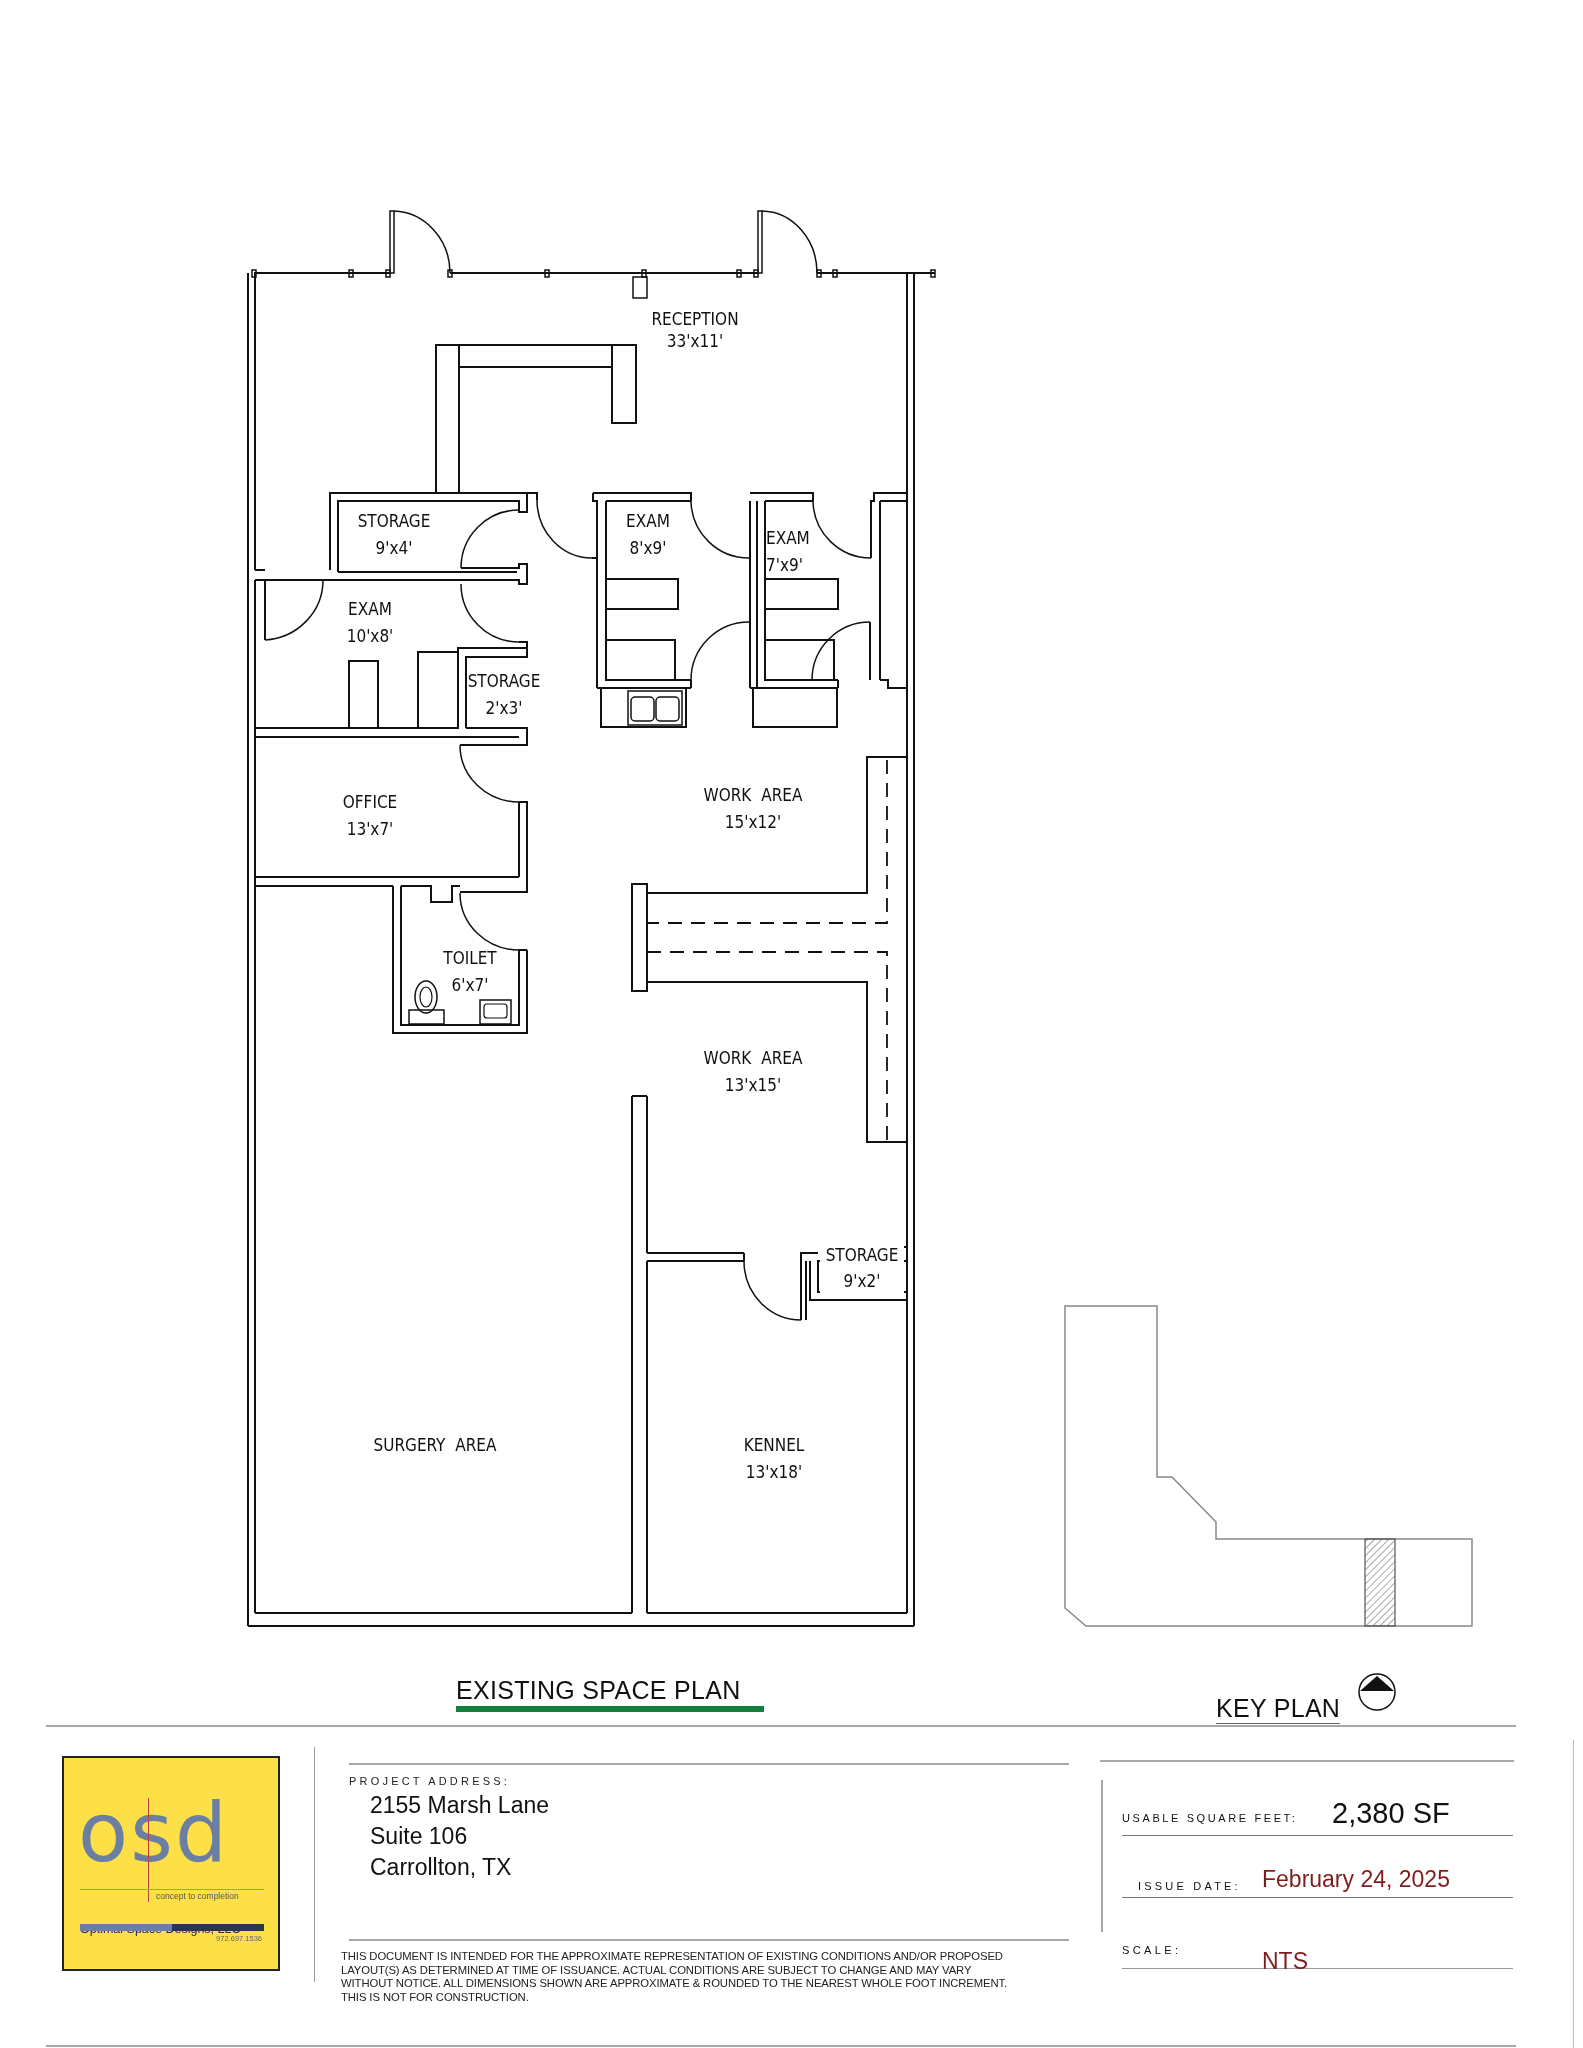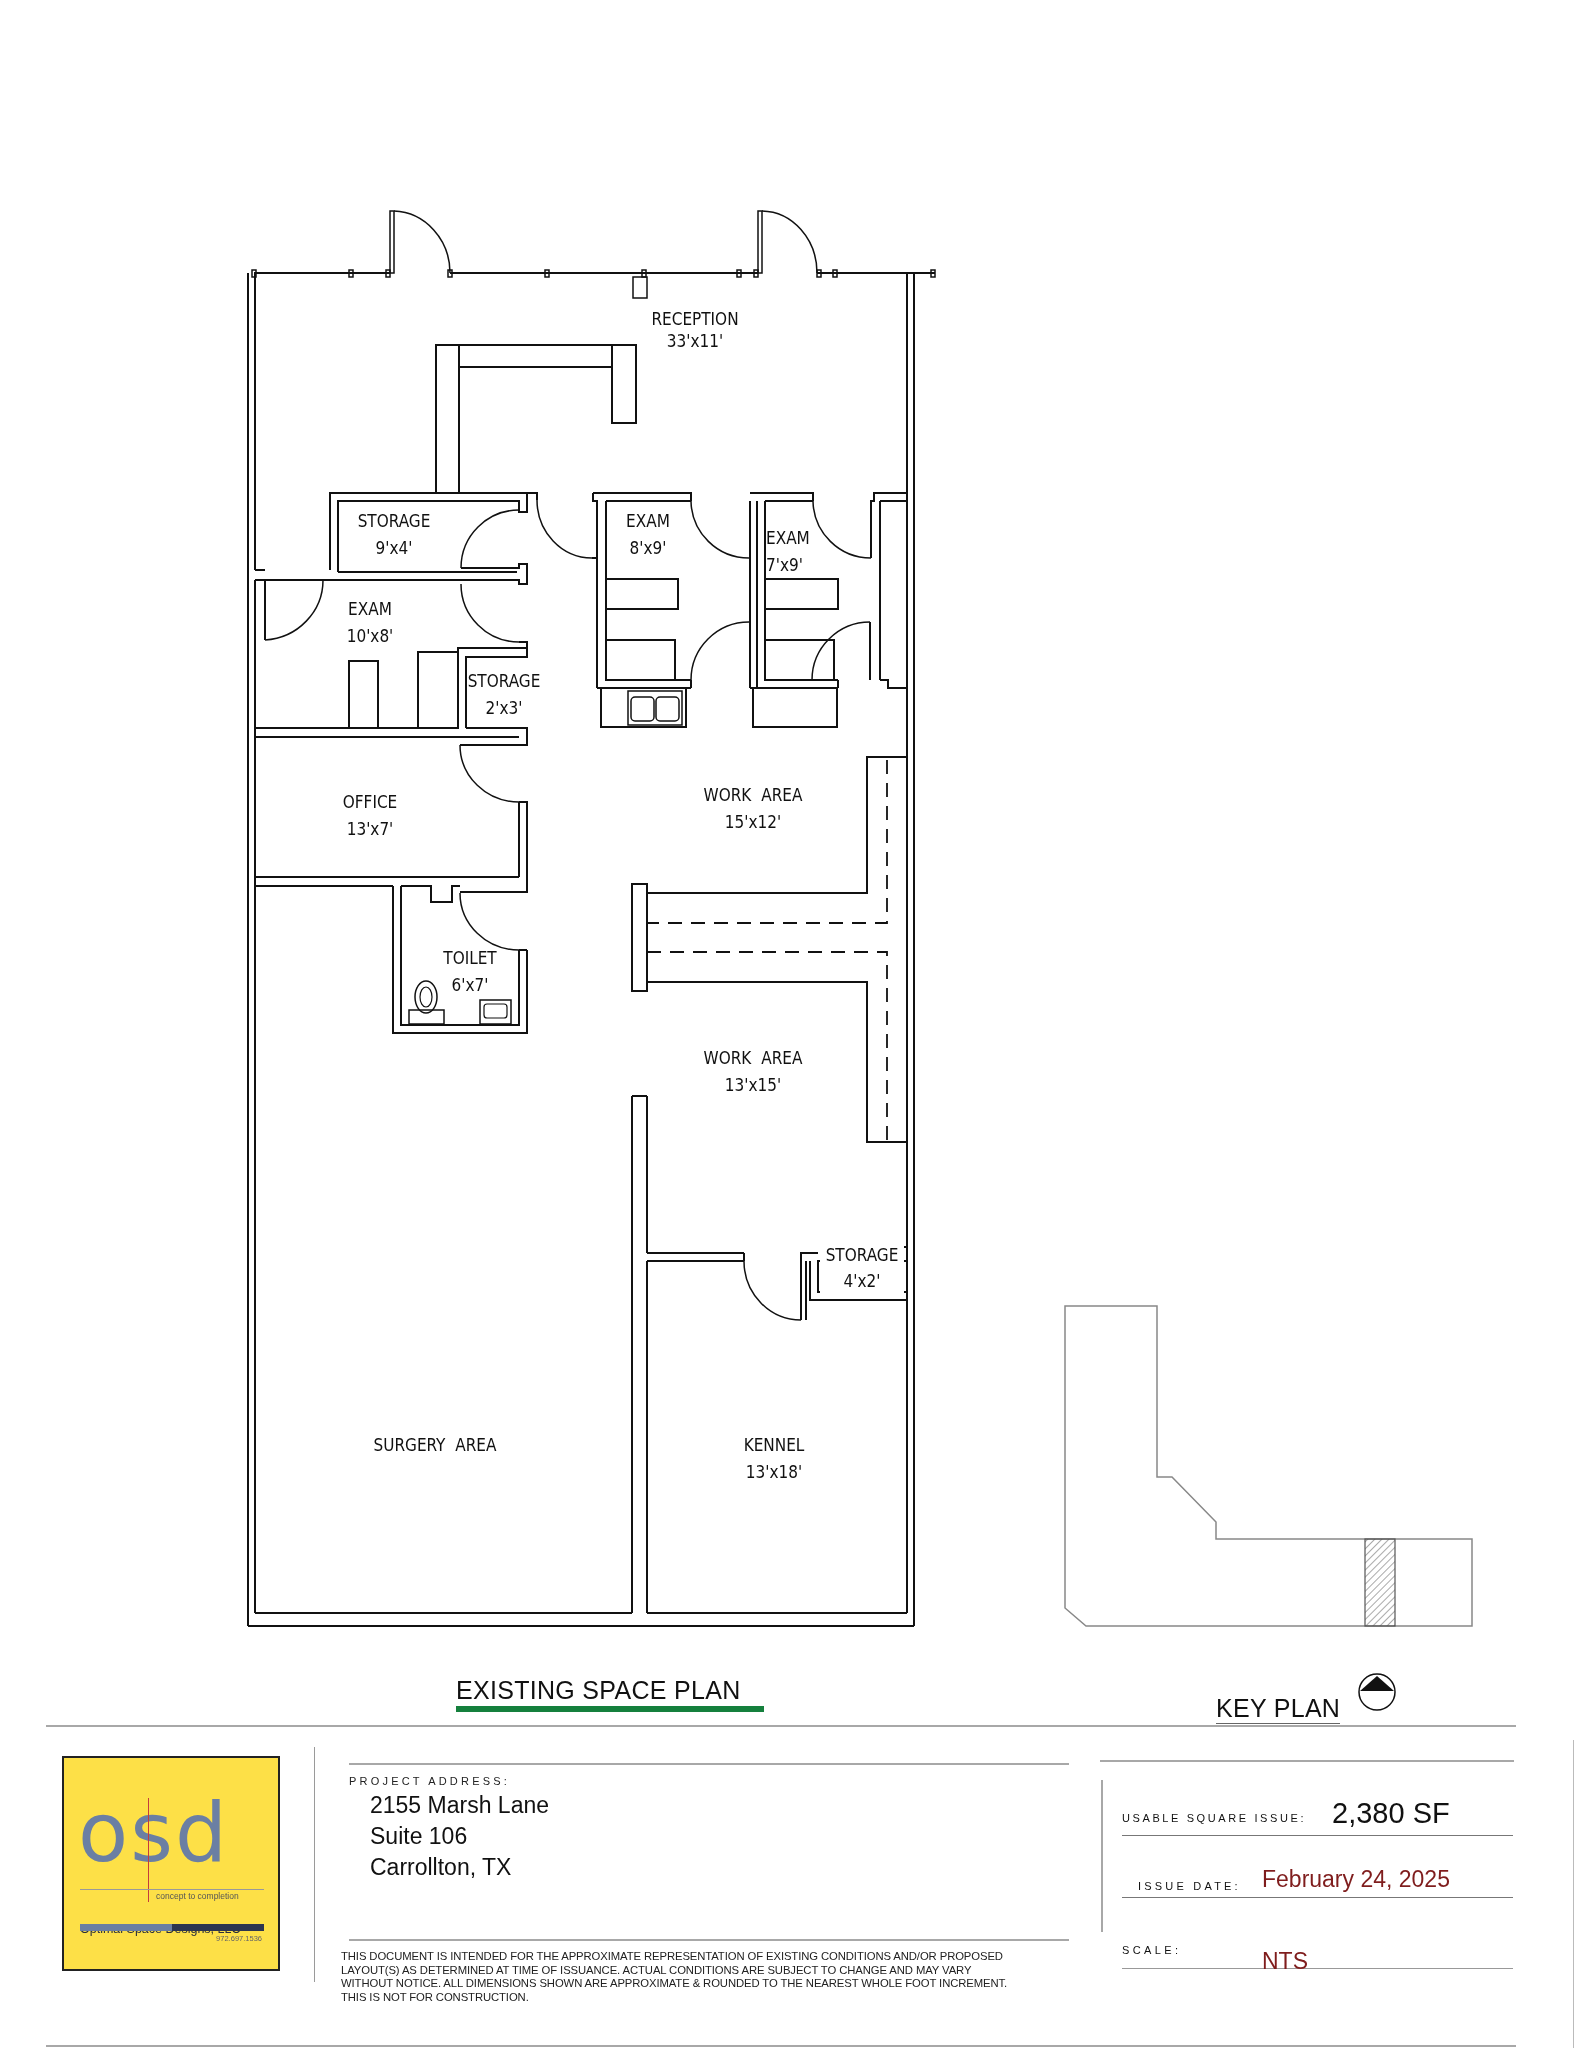--- a/index.html
+++ b/index.html
@@ -225,21 +225,21 @@
 <div class="abs plan-label" style="left:434px;top:945px;text-align:center;width:72px;font-size:17px;line-height:27px;">
   <div>TOILET</div>
       <div>6'x7'</div>
 </div>
 <div class="abs plan-label" style="left:690px;top:1045px;text-align:center;width:126px;font-size:17px;line-height:27px;word-spacing:5px;">
   <div>WORK AREA</div>
       <div>13'x15'</div>
 </div>
 <div class="abs plan-label" style="left:820px;top:1242px;text-align:center;width:84px;font-size:17px;line-height:26px;background:#fff;">
   <div>STORAGE</div>
-      <div>4'x2'</div>
+      <div>9'x2'</div>
 </div>
 <div class="abs plan-label" style="left:350px;top:1432px;text-align:center;width:170px;font-size:17px;line-height:27px;word-spacing:5px;">
   <div>SURGERY AREA</div>
 </div>
 <div class="abs plan-label" style="left:722px;top:1432px;text-align:center;width:104px;font-size:17px;line-height:27px;">
   <div>KENNEL</div>
       <div>13'x18'</div>
 </div>
 
 <div class="abs title-main uline" style="left:456px;top:1676px;width:308px;">EXISTING SPACE PLAN</div>
@@ -290,21 +290,21 @@
   <div>THIS DOCUMENT IS INTENDED FOR THE APPROXIMATE REPRESENTATION OF EXISTING CONDITIONS AND/OR PROPOSED</div>
   <div>LAYOUT(S) AS DETERMINED AT TIME OF ISSUANCE.  ACTUAL CONDITIONS ARE SUBJECT TO CHANGE AND MAY VARY</div>
   <div>WITHOUT NOTICE.  ALL DIMENSIONS SHOWN ARE APPROXIMATE &amp; ROUNDED TO THE NEAREST WHOLE FOOT INCREMENT.</div>
   <div>THIS IS NOT FOR CONSTRUCTION.</div>
 </div>
 
 <div class="abs" style="left:1100px;top:1760px;width:414px;height:2px;background:#a8a8a8;"></div>
 <div class="abs" style="left:1101px;top:1780px;width:2px;height:152px;background:#a8a8a8;"></div>
 
 <div class="abs" style="left:1122px;top:1800px;width:391px;height:35px;border-bottom:1.5px solid #777;">
-  <span class="abs" style="left:0;top:12px;font-size:11px;letter-spacing:2.6px;">USABLE  SQUARE ISSUE:</span>
+  <span class="abs" style="left:0;top:12px;font-size:11px;letter-spacing:2.6px;">USABLE  SQUARE FEET:</span>
   <span class="abs val-big" style="left:210px;top:-3px;">2,380 SF</span>
 </div>
 <div class="abs" style="left:1122px;top:1866px;width:391px;height:31px;border-bottom:1.5px solid #777;">
   <span class="abs" style="left:16px;top:14px;font-size:11px;letter-spacing:3.2px;">ISSUE DATE:</span>
   <span class="abs val-mid" style="left:140px;top:0px;">February 24, 2025</span>
 </div>
 <div class="abs" style="left:1122px;top:1930px;width:391px;height:38px;border-bottom:1.5px solid #999;">
   <span class="abs" style="left:0;top:14px;font-size:11px;letter-spacing:3.4px;">SCALE:</span>
   <span class="abs val-mid" style="left:140px;top:18px;">NTS</span>
 </div>

